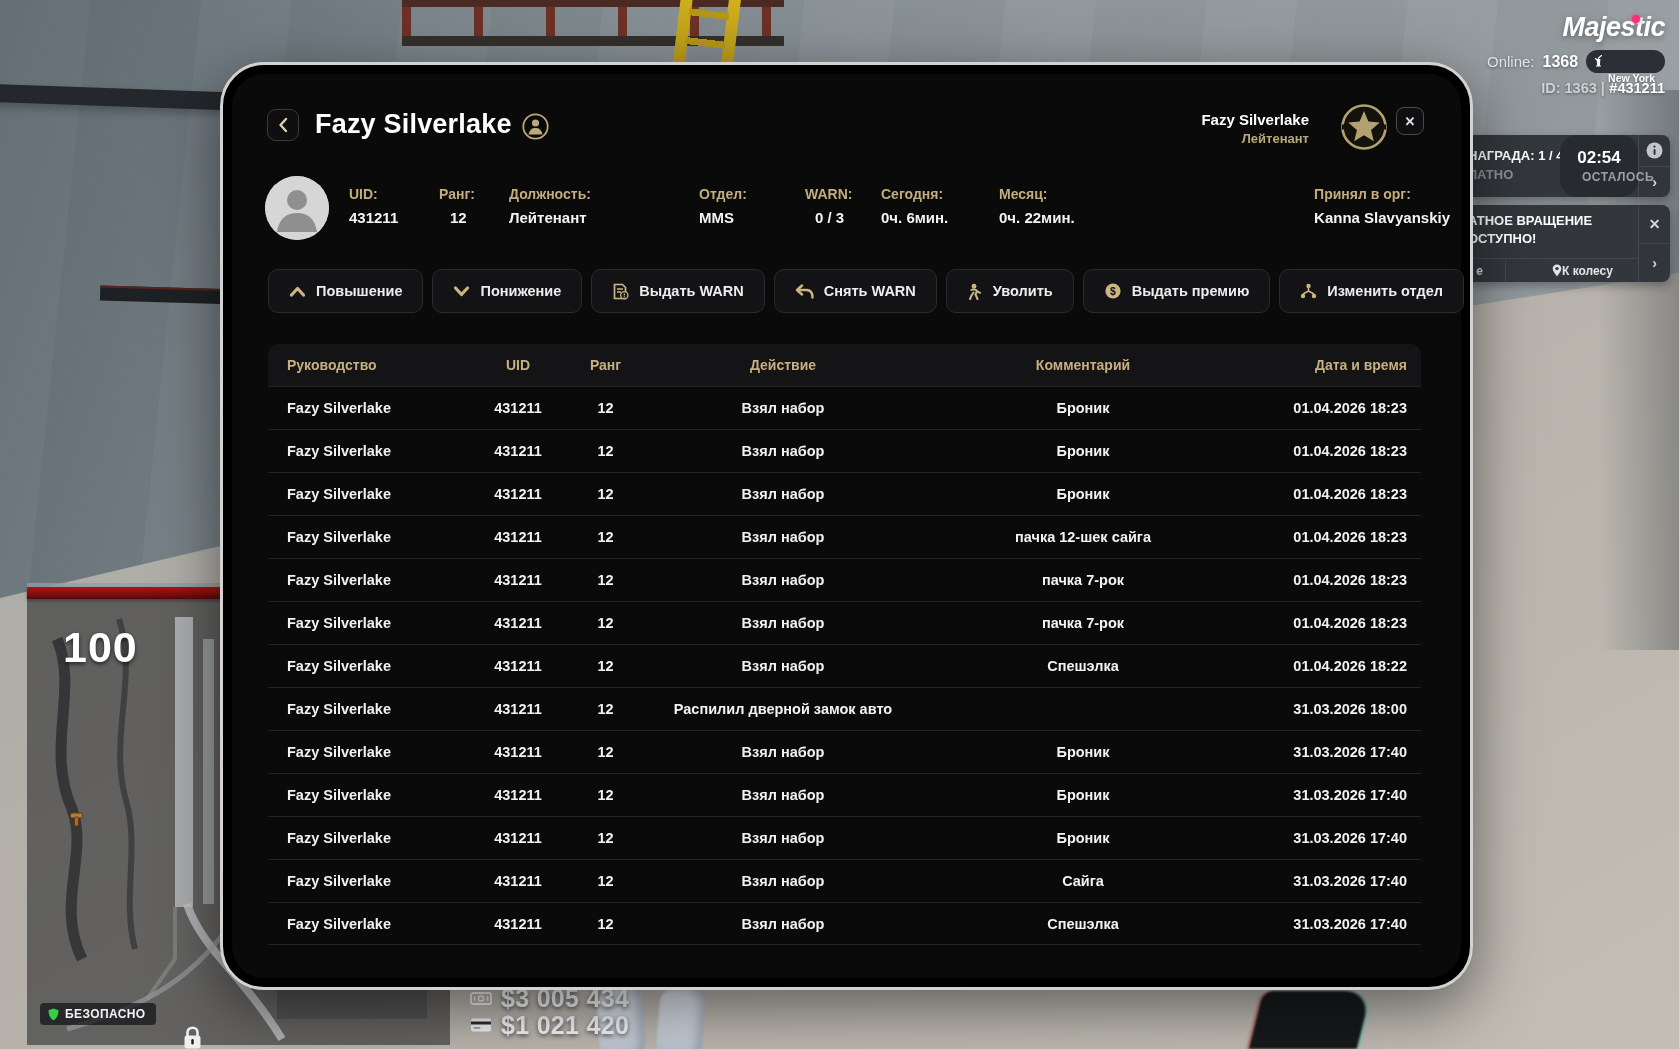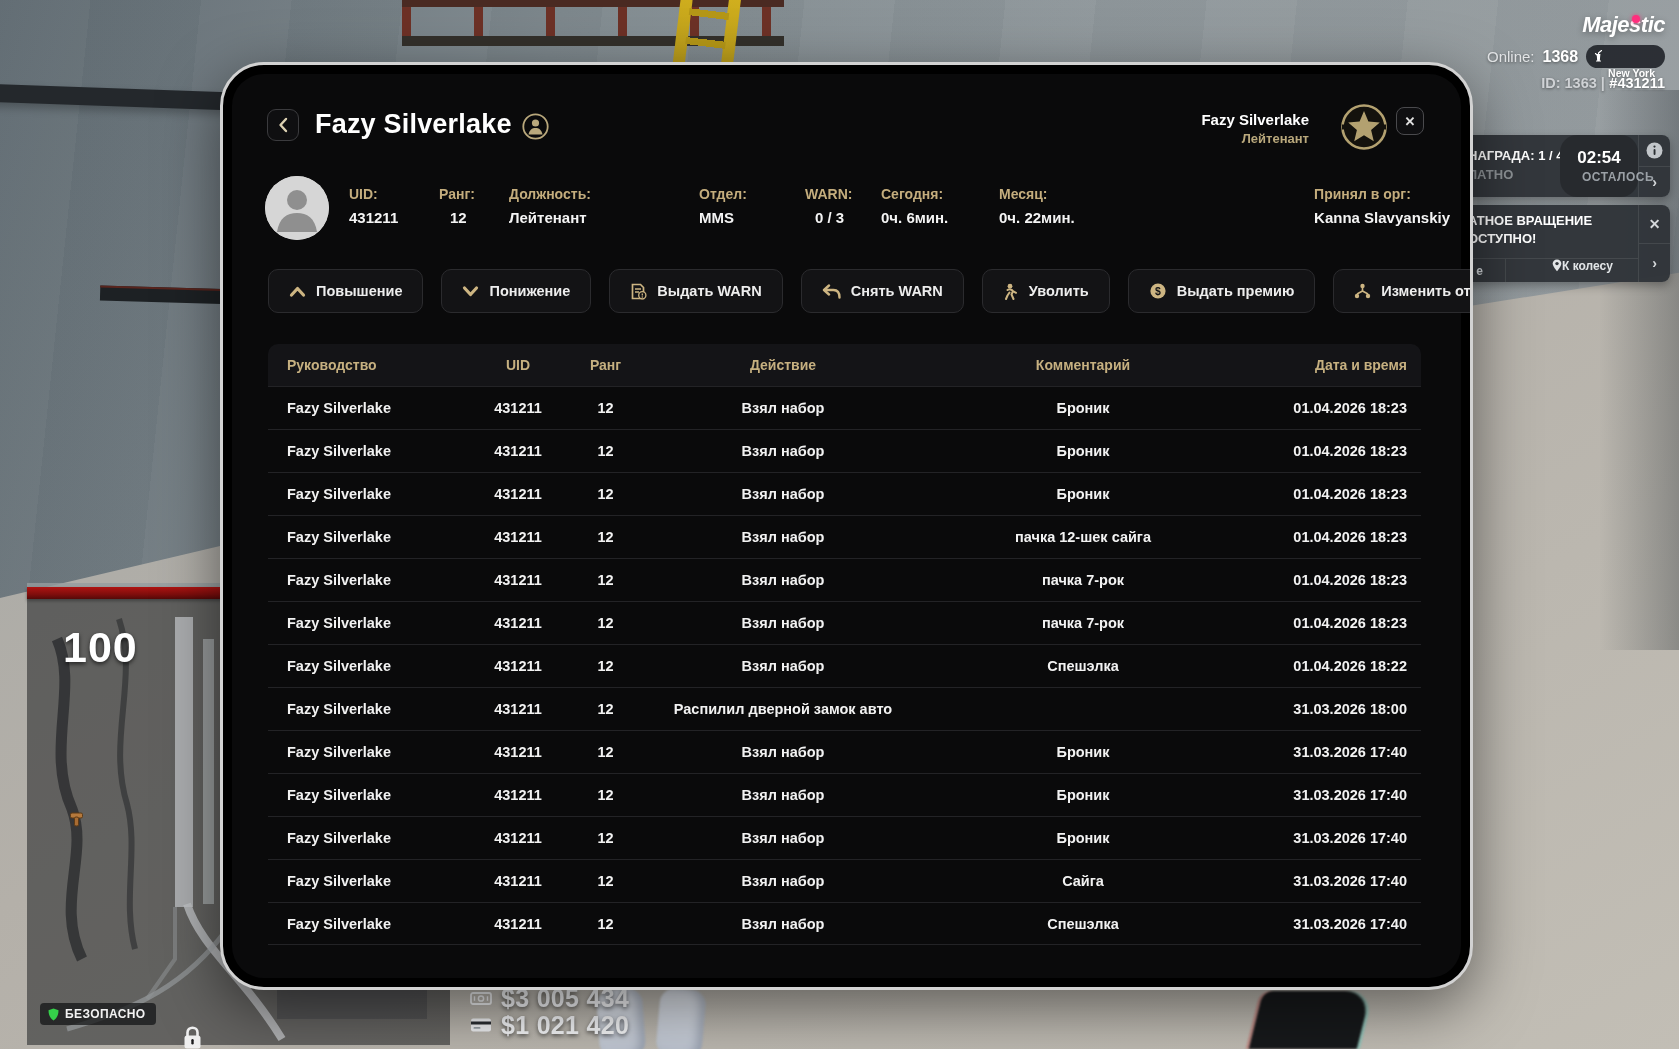--- a/index.html
+++ b/index.html
@@ -34,21 +34,21 @@
            background:linear-gradient(180deg,#e5e9f0,#b9c0cc); box-shadow:inset -6px 0 8px rgba(90,100,120,.35); }
   .legs-white .leg.a { left:6px; transform:rotate(-4deg); }
   .legs-white .leg.b { left:66px; transform:rotate(5deg); }
   .leg-dark { position:absolute; left:1256px; bottom:0; width:108px; height:58px; background:#17191b;
            border-radius:10px 26px 0 0; transform:skewX(-14deg); filter:blur(1px);
            box-shadow:-3px 0 0 rgba(190,50,50,.35), 3px 0 0 rgba(40,215,200,.30); }
 
   
   #brand { position:absolute; right:14px; top:12px; z-index:4; text-align:right; }
   .logo-wrap { position:relative; display:inline-block; }
-  .logo { font-size:22px; font-weight:900; font-style:italic; color:#ffffff; letter-spacing:-.5px;
+  .logo { font-size:27px; font-weight:900; font-style:italic; color:#ffffff; letter-spacing:-.5px;
           text-shadow:0 2px 6px rgba(0,0,0,.35); }
   .logo-dot { position:absolute; top:3px; right:25px; width:8px; height:8px; border-radius:50%;
           background:#ff2e7d; box-shadow:0 0 4px rgba(255,46,125,.8); }
   .online-row { margin-top:7px; display:flex; justify-content:flex-end; align-items:center; gap:8px;
           text-shadow:0 1px 3px rgba(0,0,0,.45); }
   .online-label { color:#e3e5e7; font-size:15px; }
   .online-value { color:#ffffff; font-size:16px; font-weight:800; }
   .server-pill { display:inline-flex; align-items:center; gap:5px; background:rgba(28,32,37,.88);
           border-radius:12px; height:23px; padding:0 10px 0 8px; }
   .server-pill span { color:#ffffff; font-size:10.5px; font-weight:800;margin-top:32px; }
@@ -73,21 +73,21 @@
   .chev { color:#d6d9dc; font-size:14px; font-weight:700; }
   .x-glyph { color:#d6d9dc; font-size:14px; font-weight:700; }
   #wheel-widget { top:205px; height:77px; display:flex; }
   .ww-main { flex:1; display:flex; flex-direction:column; }
   .ww-text { height:53px; padding:8px 0 0 28px; overflow:hidden; }
   .ww-line { font-size:13px; font-weight:800; white-space:nowrap; }
   .ww-line + .ww-line { margin-top:3px; }
   .ww-bottom { height:24px; border-top:1px solid rgba(255,255,255,.09); display:flex; }
   .ww-cell-left { width:65px; display:flex; align-items:center; justify-content:flex-end;
                   padding-right:22px; color:#cfd3d6; font-size:12px; font-weight:700; cursor:pointer; }
-  .ww-cell-go { flex:1; border-left:1px solid rgba(255,255,255,.09); display:flex; align-items:flex-start;
+  .ww-cell-go { flex:1; border-left:1px solid rgba(255,255,255,.09); display:flex; align-items:center;
                   justify-content:center; color:#e2e5e7; font-size:12px; font-weight:700; cursor:pointer;padding-left:21px; }
 
   
   #minimap { position:absolute; left:27px; top:583px; width:423px; height:462px; z-index:2; }
   .mm-grayline { position:absolute; top:0; left:0; right:0; height:4px; background:rgba(150,156,159,.8); }
   .mm-red { position:absolute; top:4px; left:0; right:0; height:12px;
             background:linear-gradient(180deg,#b01412,#7c0d0c 65%,#550908);
             box-shadow:0 2px 3px rgba(0,0,0,.4); }
   .mm-body { position:absolute; top:16px; left:0; right:0; bottom:0; background:rgba(38,40,42,.58); overflow:hidden; }
   .mm-value { position:absolute; left:36px; top:24px; font-size:43px; font-weight:800; color:#ffffff;
@@ -130,21 +130,21 @@
   .info-pair { position:absolute; top:10px; }
   .info-label { font-size:14px; font-weight:600; color:#c4ad7d; }
   .info-value { font-size:15px; font-weight:800; color:#f4f4f4; margin-top:7px; }
   .info-pair.p0 { left:126px; } .info-pair.p1 { left:216px; } .info-pair.p2 { left:286px; }
   .info-pair.p3 { left:476px; } .info-pair.p4 { left:582px; } .info-pair.p5 { left:658px; }
   .info-pair.p6 { left:776px; }
   .info-pair.p7 { right:20px; text-align:left; }
   .info-pair.p1 .info-value { margin-left:11px; }
   .info-pair.p4 .info-value { margin-left:10px; }
 
-  .p-actions { position:absolute; left:45px; top:204px; display:flex; gap:18px; }
+  .p-actions { position:absolute; left:45px; top:204px; display:flex; gap:9px; }
   .act-btn { height:44px; display:flex; align-items:center; gap:10px; padding:0 20px;
              background:#131315; border:1px solid #2b2b2e; border-radius:10px; cursor:pointer; }
   .act-btn .a-label { font-size:14.5px; font-weight:600; color:#ededed; white-space:nowrap; }
   .act-btn .a-icon { display:flex; align-items:center; }
 
   .p-table { position:absolute; left:45px; top:279px; width:1153px; }
   .t-row { display:grid; grid-template-columns:205px 90px 85px 270px 330px 1fr; align-items:center; }
   .t-head { height:42px; background:#141417; border-radius:10px 10px 0 0; }
   .t-head .cell { font-size:14px; font-weight:700; color:#c6b080; }
   .t-body .t-row { height:43px; border-top:1px solid #232326; }

